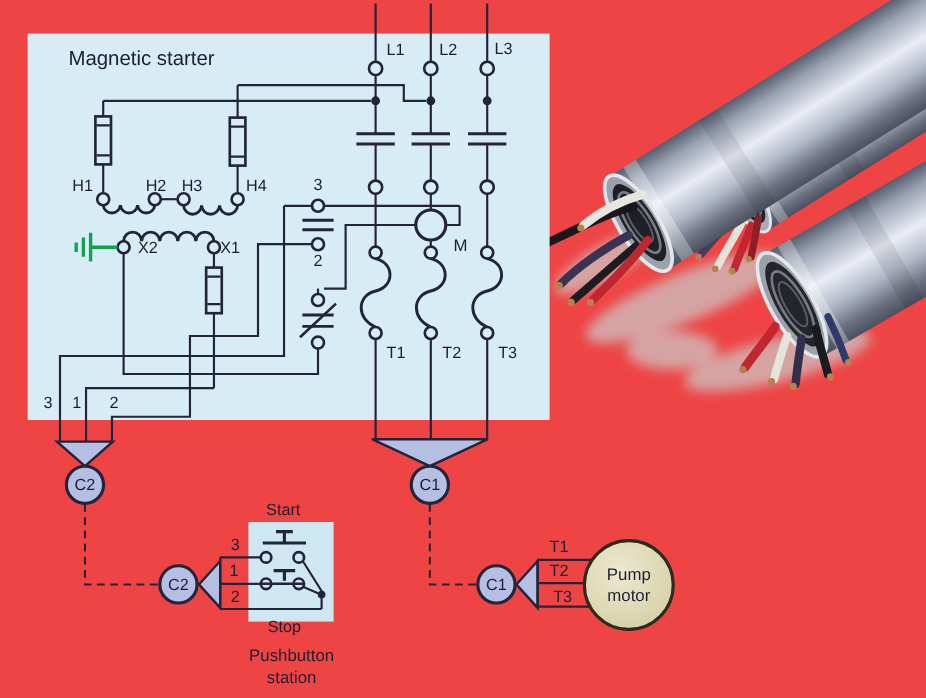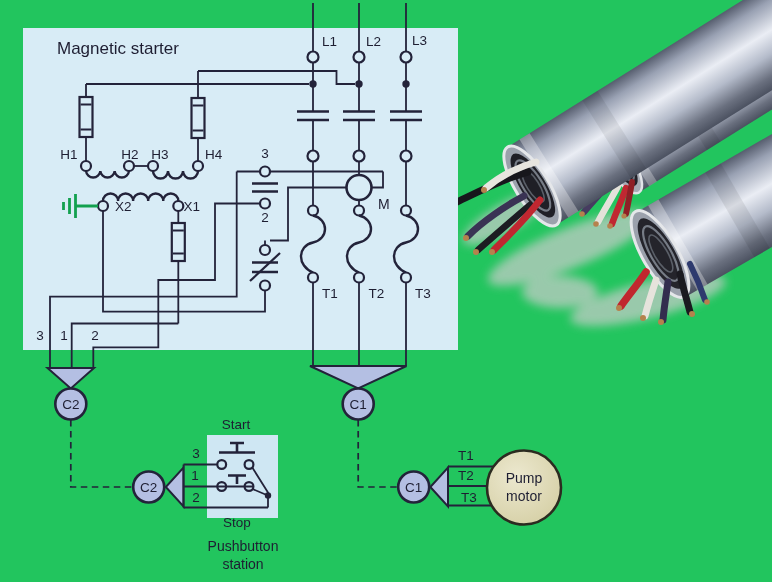--- a/index.html
+++ b/index.html
@@ -1,16 +1,16 @@
 <!DOCTYPE html>
 <html><head>
 <meta charset="utf-8">
 <style>
   html,body{margin:0;padding:0;background:#ffffff;}
-  .stage{position:relative;width:772px;height:582px;background:#22c55e;overflow:hidden;
+  .stage{position:relative;width:772px;height:582px;background:#ef4444;overflow:hidden;
          font-family:"Liberation Sans", sans-serif;}
   svg{display:block;}
   text{font-family:"Liberation Sans", sans-serif;fill:#1e1e32;}
   .lbl{font-size:13.5px;}
   .ttl{font-size:17px;}
   .conn{font-size:13.5px;}
 </style>
 </head>
 <body>
 

